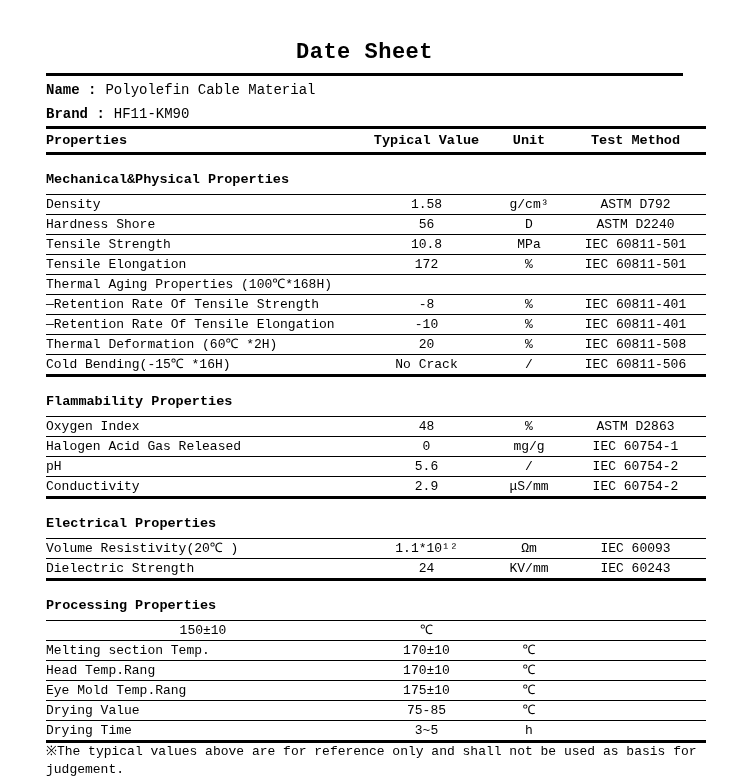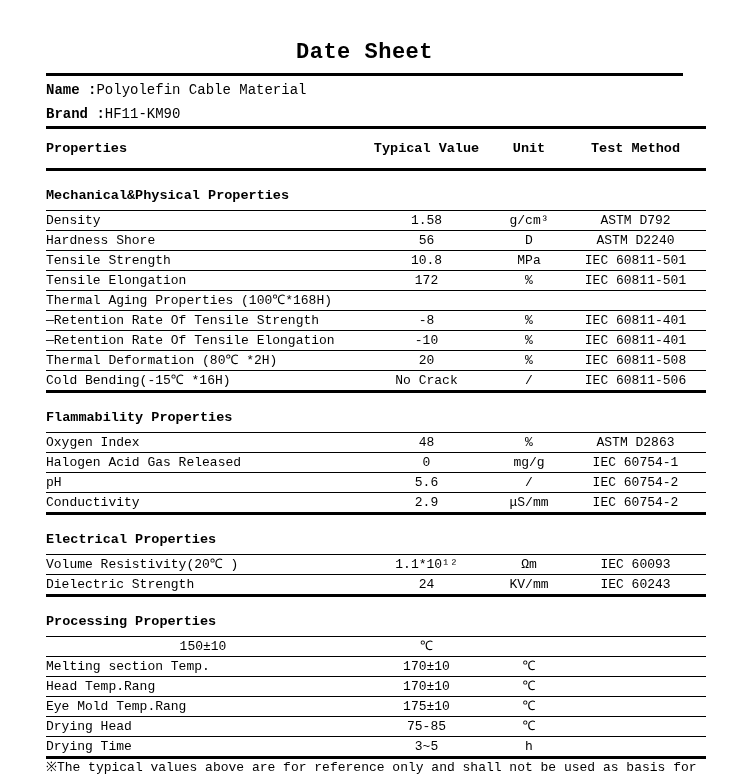--- a/index.html
+++ b/index.html
@@ -24,40 +24,40 @@
     font-size: 22px;
     line-height: 26px;
     font-weight: bold;
     text-align: center;
     letter-spacing: 0.5px;
   }
 
   
   .meta { padding: 2px 0 0 0; }
   .meta-row { line-height: 24px; font-size: 14px; }
-  .meta-label { font-weight: bold; }
+  .meta-label { font-weight: bold; margin-right: 9px; }
   .meta-value { font-weight: normal; }
 
   
   .grid-row {
     display: grid;
     grid-template-columns: 314px 133px 72px 141px;
     width: 660px;
   }
   .c { display: block; }
   .c.p { text-align: left; padding-right: 4px; }
   .c.v, .c.u, .c.m { text-align: center; }
 
   .header-row {
     border-top: 3px solid #000;
     border-bottom: 3px solid #000;
     font-weight: bold;
     font-size: 13.5px;
     line-height: 19px;
-    padding: 10px 0;
+    padding: 2px 0;
   }
 
   .section-title {
     width: 660px;
     font-weight: bold;
     font-size: 13.5px;
     line-height: 18px;
     padding: 16px 0 5px 0;
     border-bottom: 1px solid #000;
   }
@@ -146,21 +146,21 @@
   </div>
 
   <div class="grid-row row">
     <span class="c p">—Retention Rate Of Tensile Elongation</span>
     <span class="c v">-10</span>
     <span class="c u">%</span>
     <span class="c m">IEC 60811-401</span>
   </div>
 
   <div class="grid-row row">
-    <span class="c p">Thermal Deformation (80℃ *2H)</span>
+    <span class="c p">Thermal Deformation (60℃ *2H)</span>
     <span class="c v">20</span>
     <span class="c u">%</span>
     <span class="c m">IEC 60811-508</span>
   </div>
 
   <div class="grid-row row section-end">
     <span class="c p">Cold Bending(-15℃ *16H)</span>
     <span class="c v">No Crack</span>
     <span class="c u">/</span>
     <span class="c m">IEC 60811-506</span>
@@ -235,21 +235,21 @@
   </div>
 
   <div class="grid-row row">
     <span class="c p">Eye Mold Temp.Rang</span>
     <span class="c v">175±10</span>
     <span class="c u">℃</span>
     <span class="c m"></span>
   </div>
 
   <div class="grid-row row">
-    <span class="c p">Drying Head</span>
+    <span class="c p">Drying Value</span>
     <span class="c v">75-85</span>
     <span class="c u">℃</span>
     <span class="c m"></span>
   </div>
 
   <div class="grid-row row section-end">
     <span class="c p">Drying Time</span>
     <span class="c v">3~5</span>
     <span class="c u">h</span>
     <span class="c m"></span>

